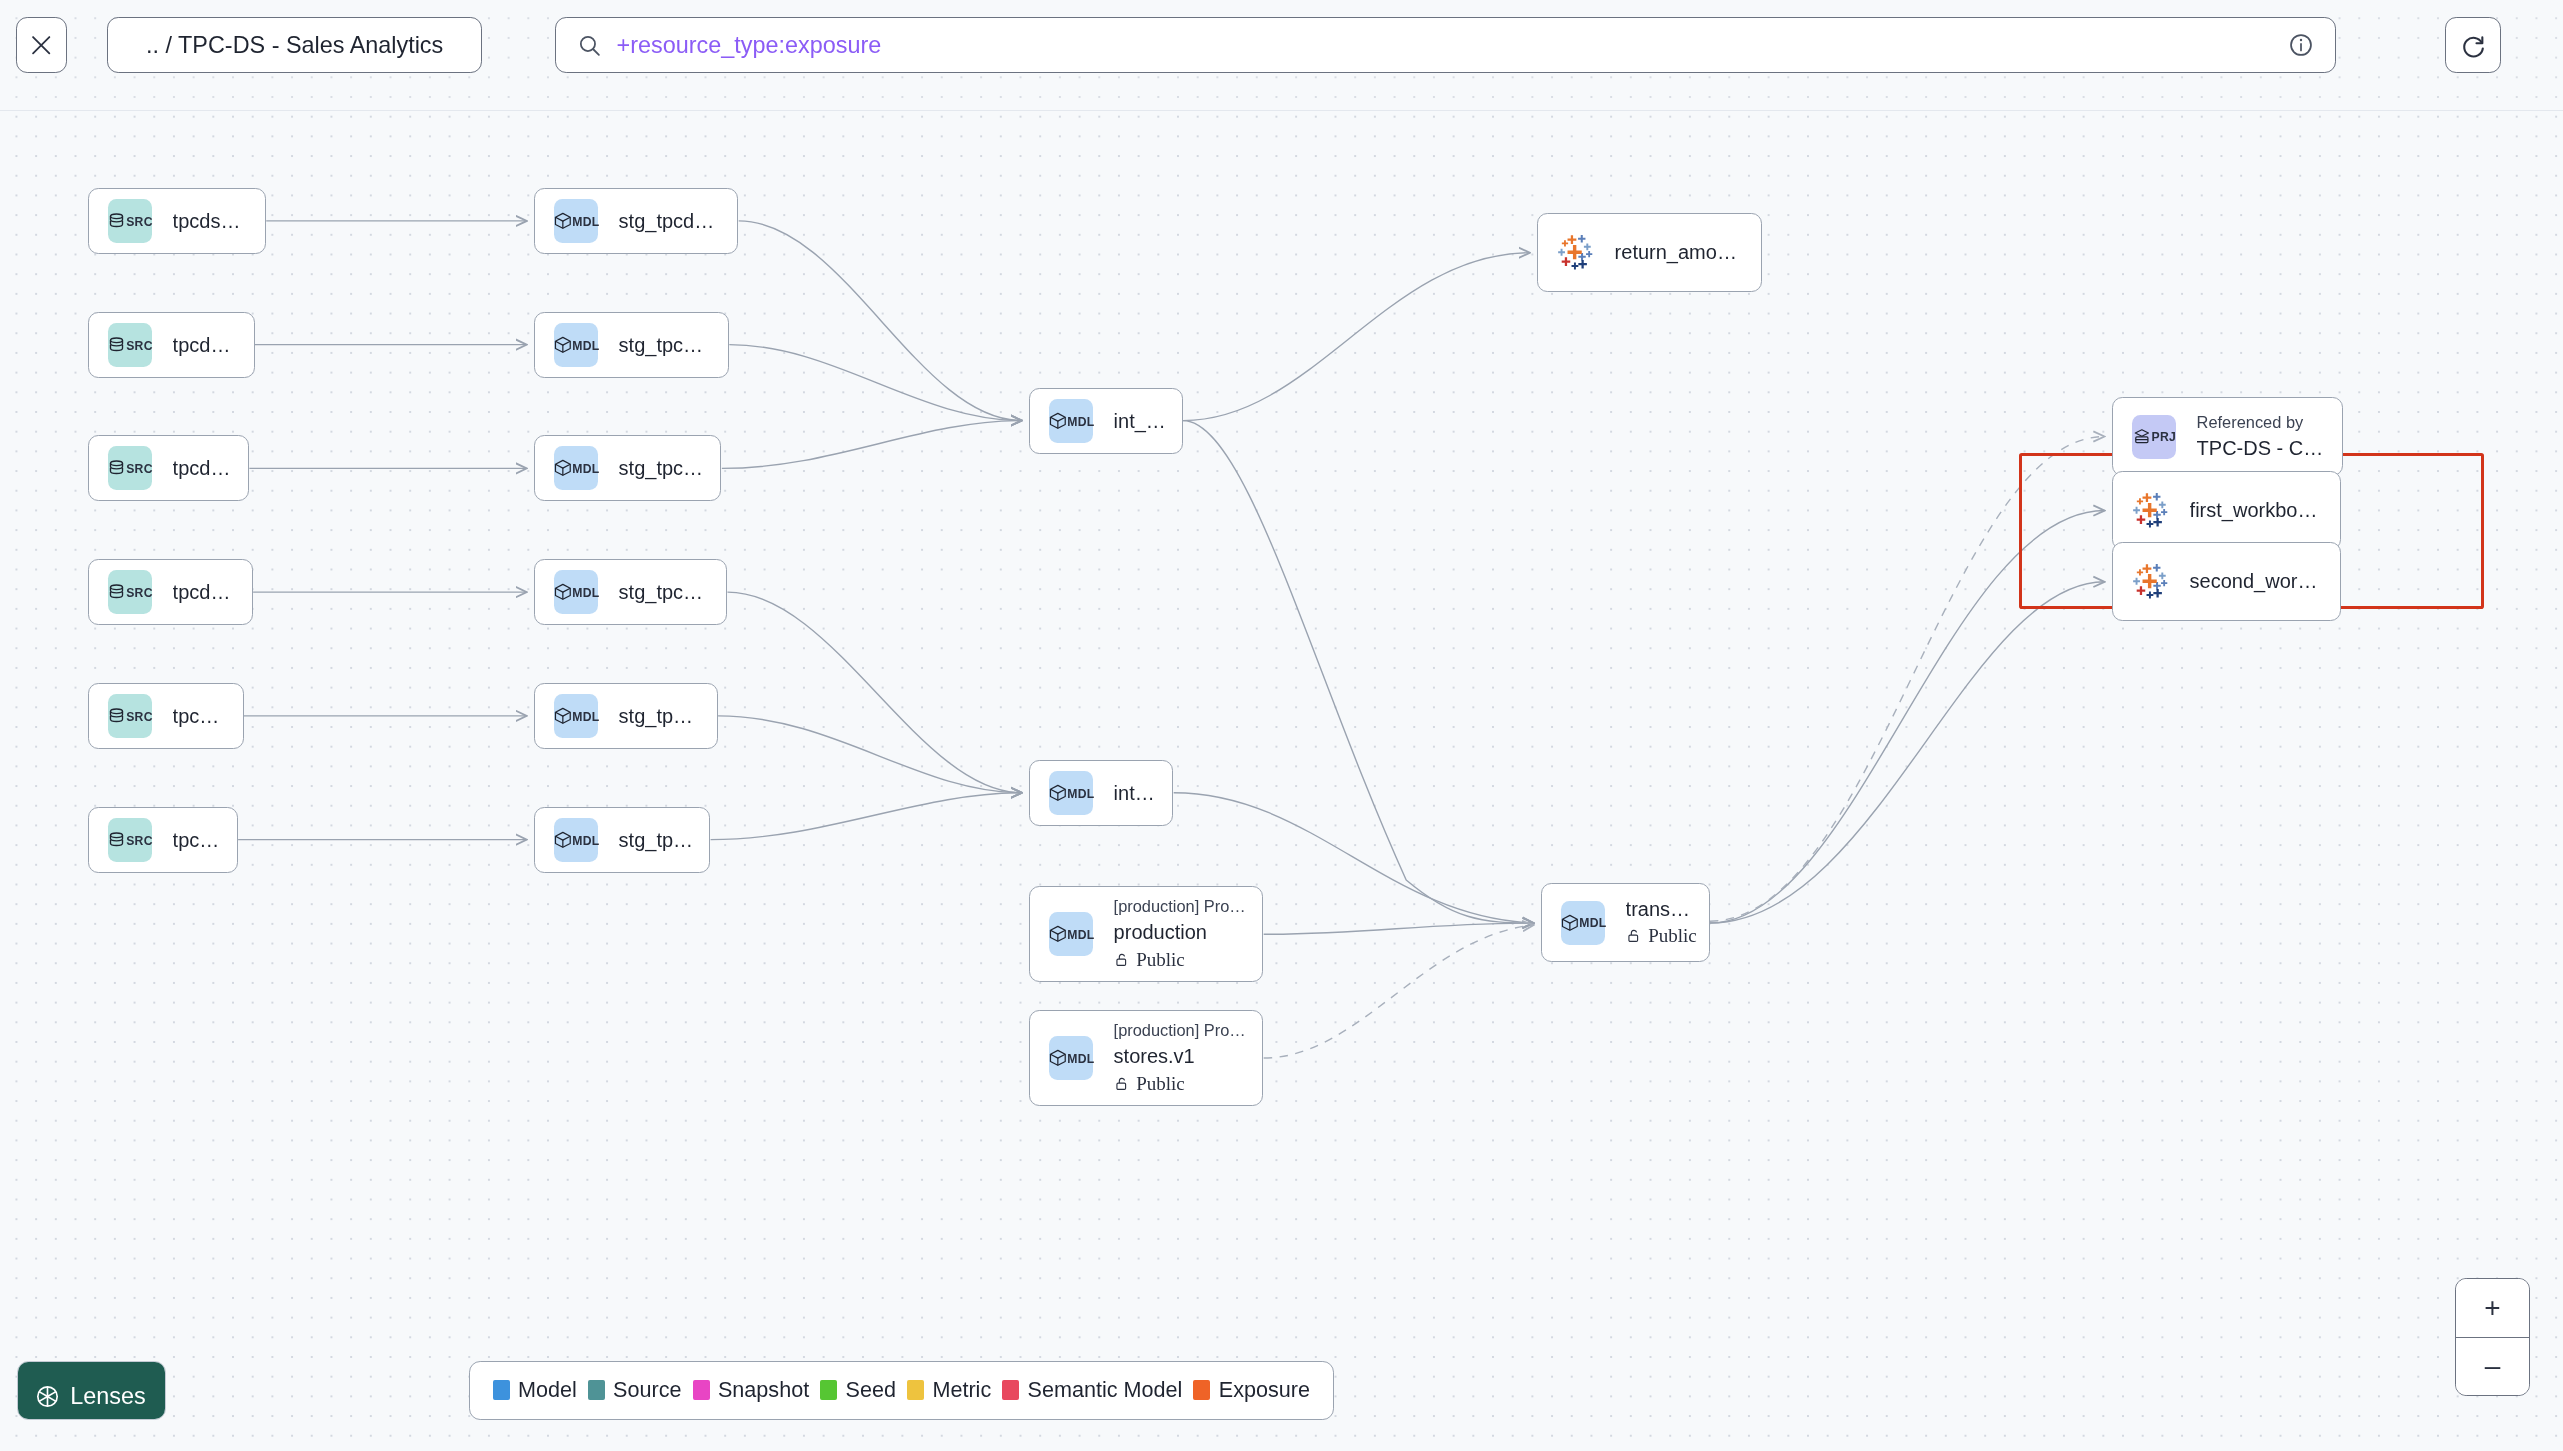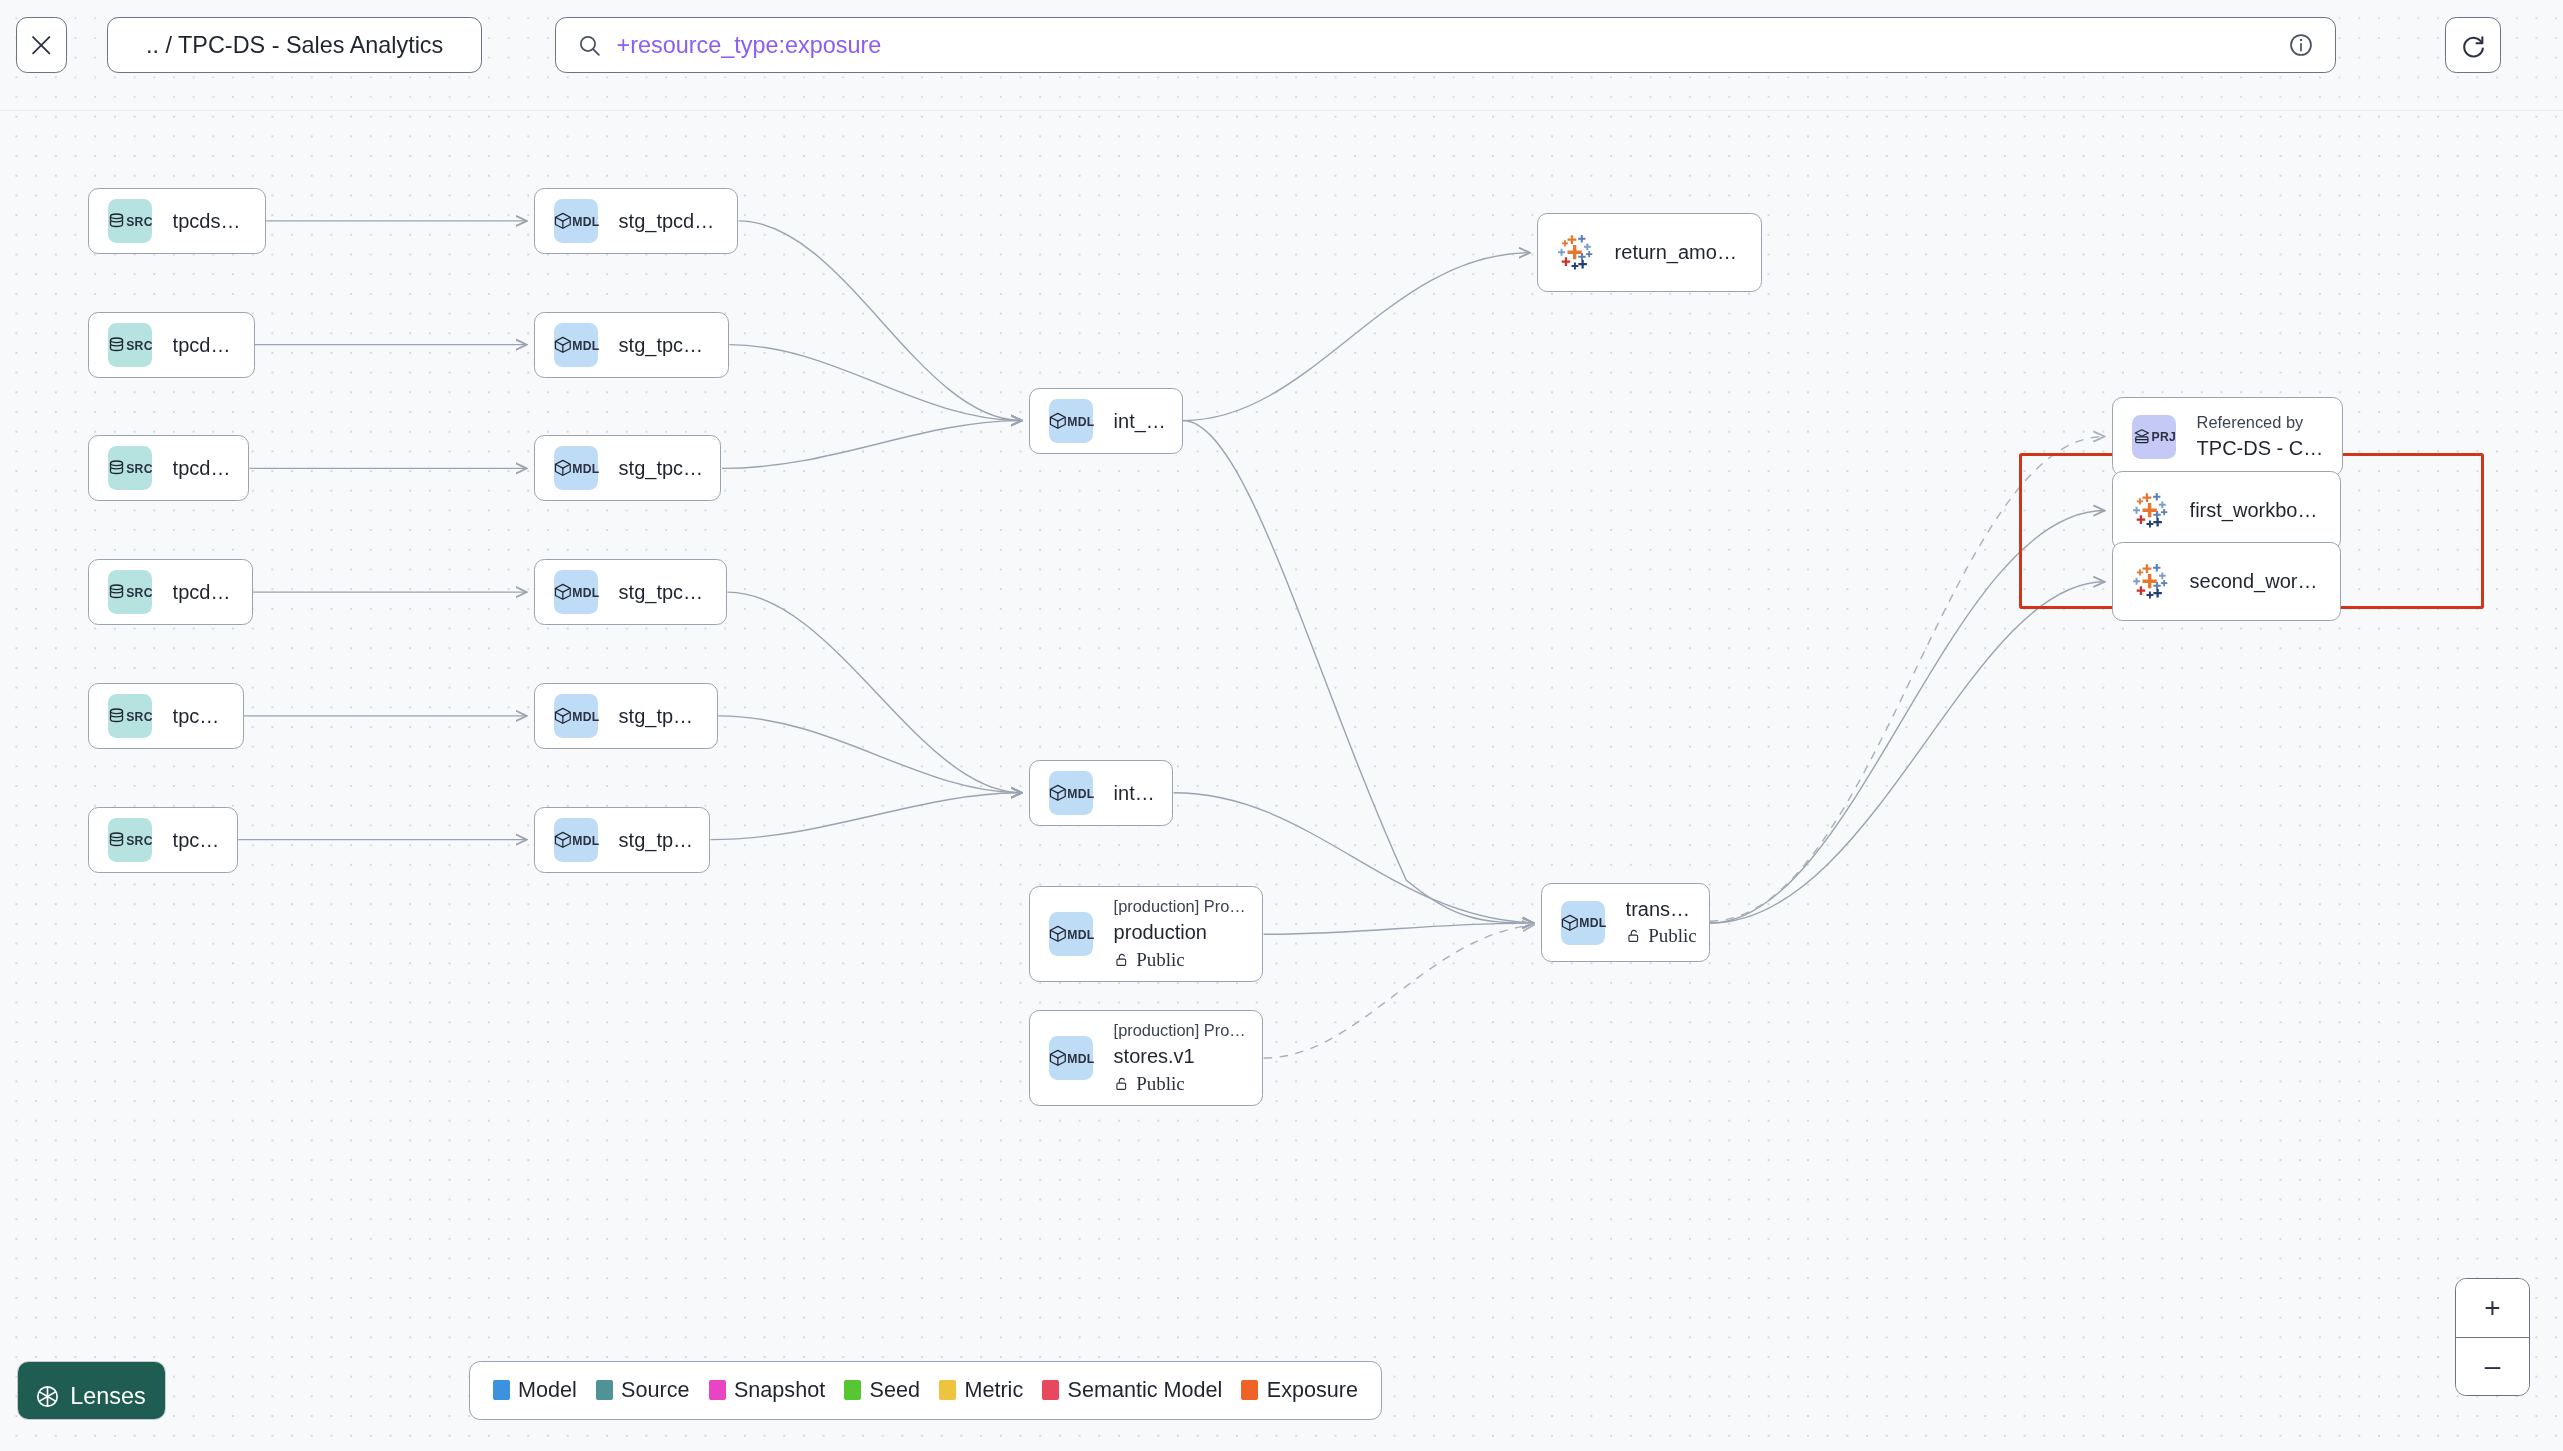--- a/index.html
+++ b/index.html
@@ -194,21 +194,21 @@
     padding: 0 20.6px;
     font-size: 23.4px;
     cursor: pointer;
   }
   #legend {
     position: absolute; left: 469px; top: 20.6px;
     height: 59px;
     background: #fff;
     border: 1.5px solid #9aa3b0;
     border-radius: 11.2px;
-    display: flex; align-items: center; gap: 19px;
+    display: flex; align-items: center; gap: 11px;
     padding: 0 22.5px;
     pointer-events: auto;
   }
   .legend-item { display: flex; align-items: center; gap: 8.4px; }
   .legend-swatch { width: 17px; height: 20.6px; border-radius: 1.9px; flex: 0 0 auto; }
   .legend-label { font-size: 21.6px; color: #1f2430; white-space: nowrap; }
 </style>
 </head>
 <body>
 

